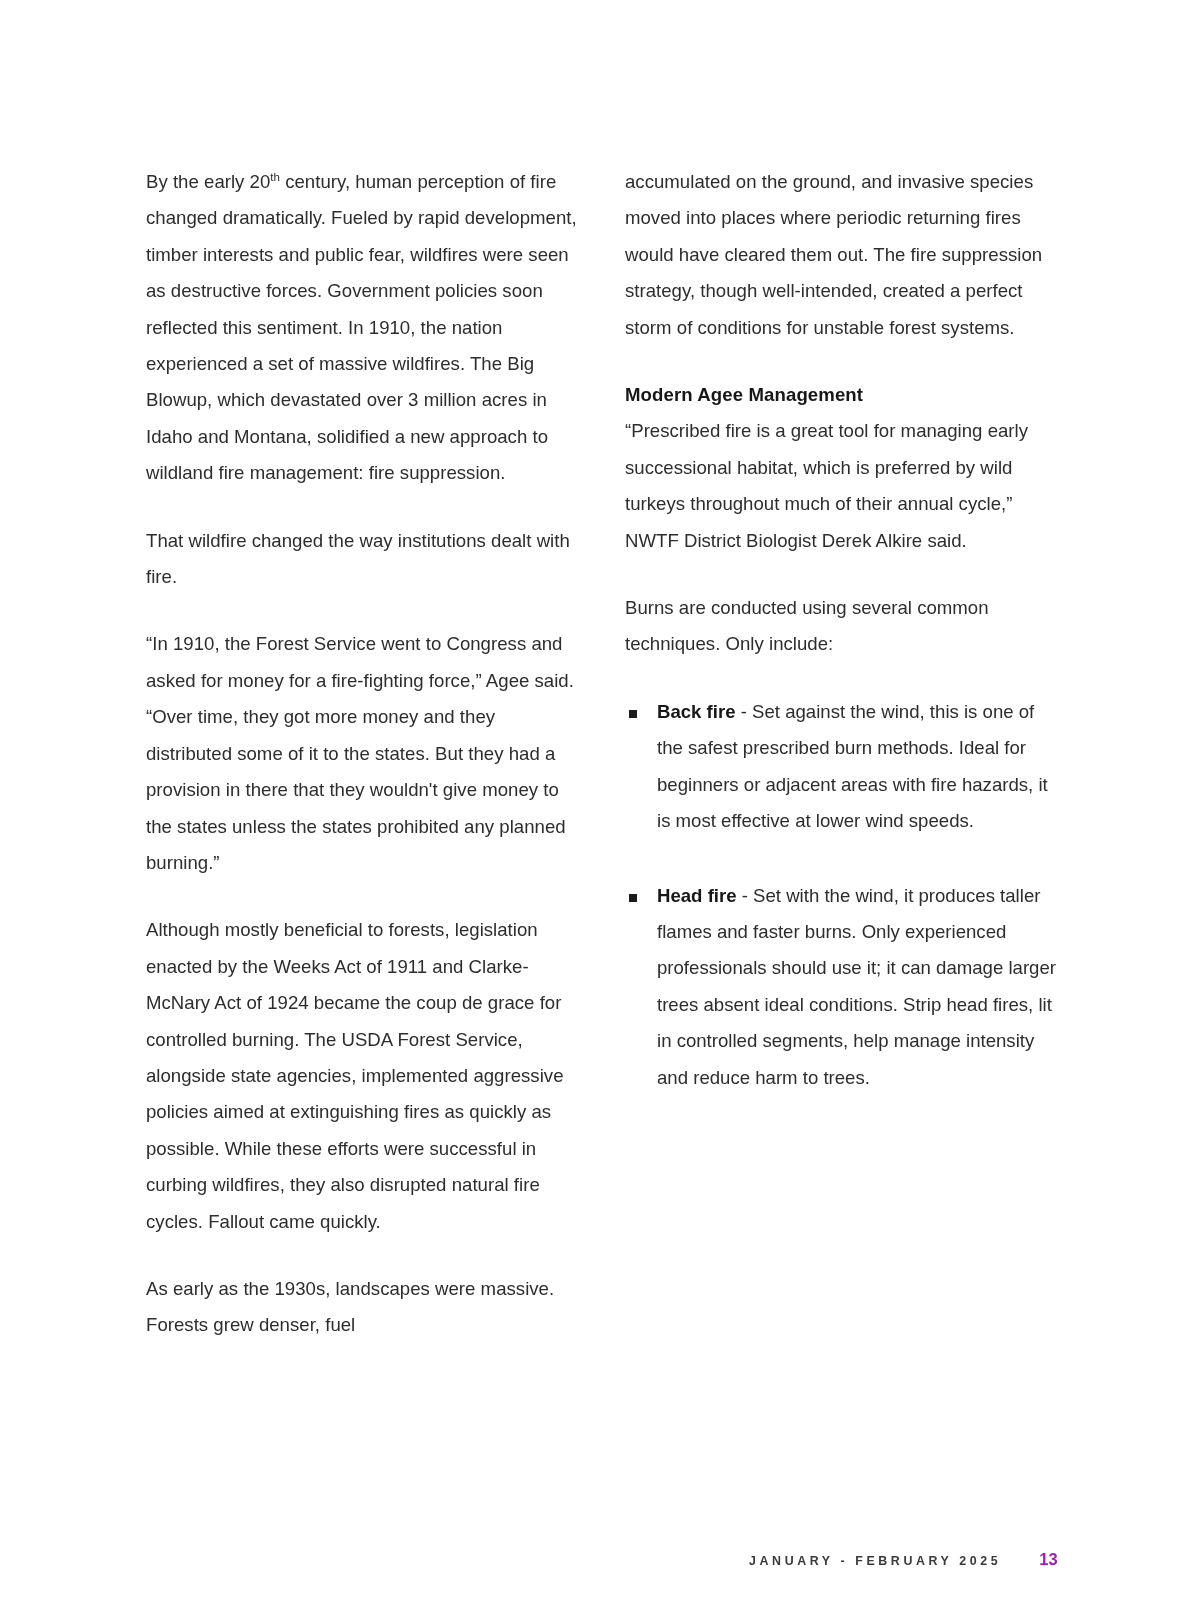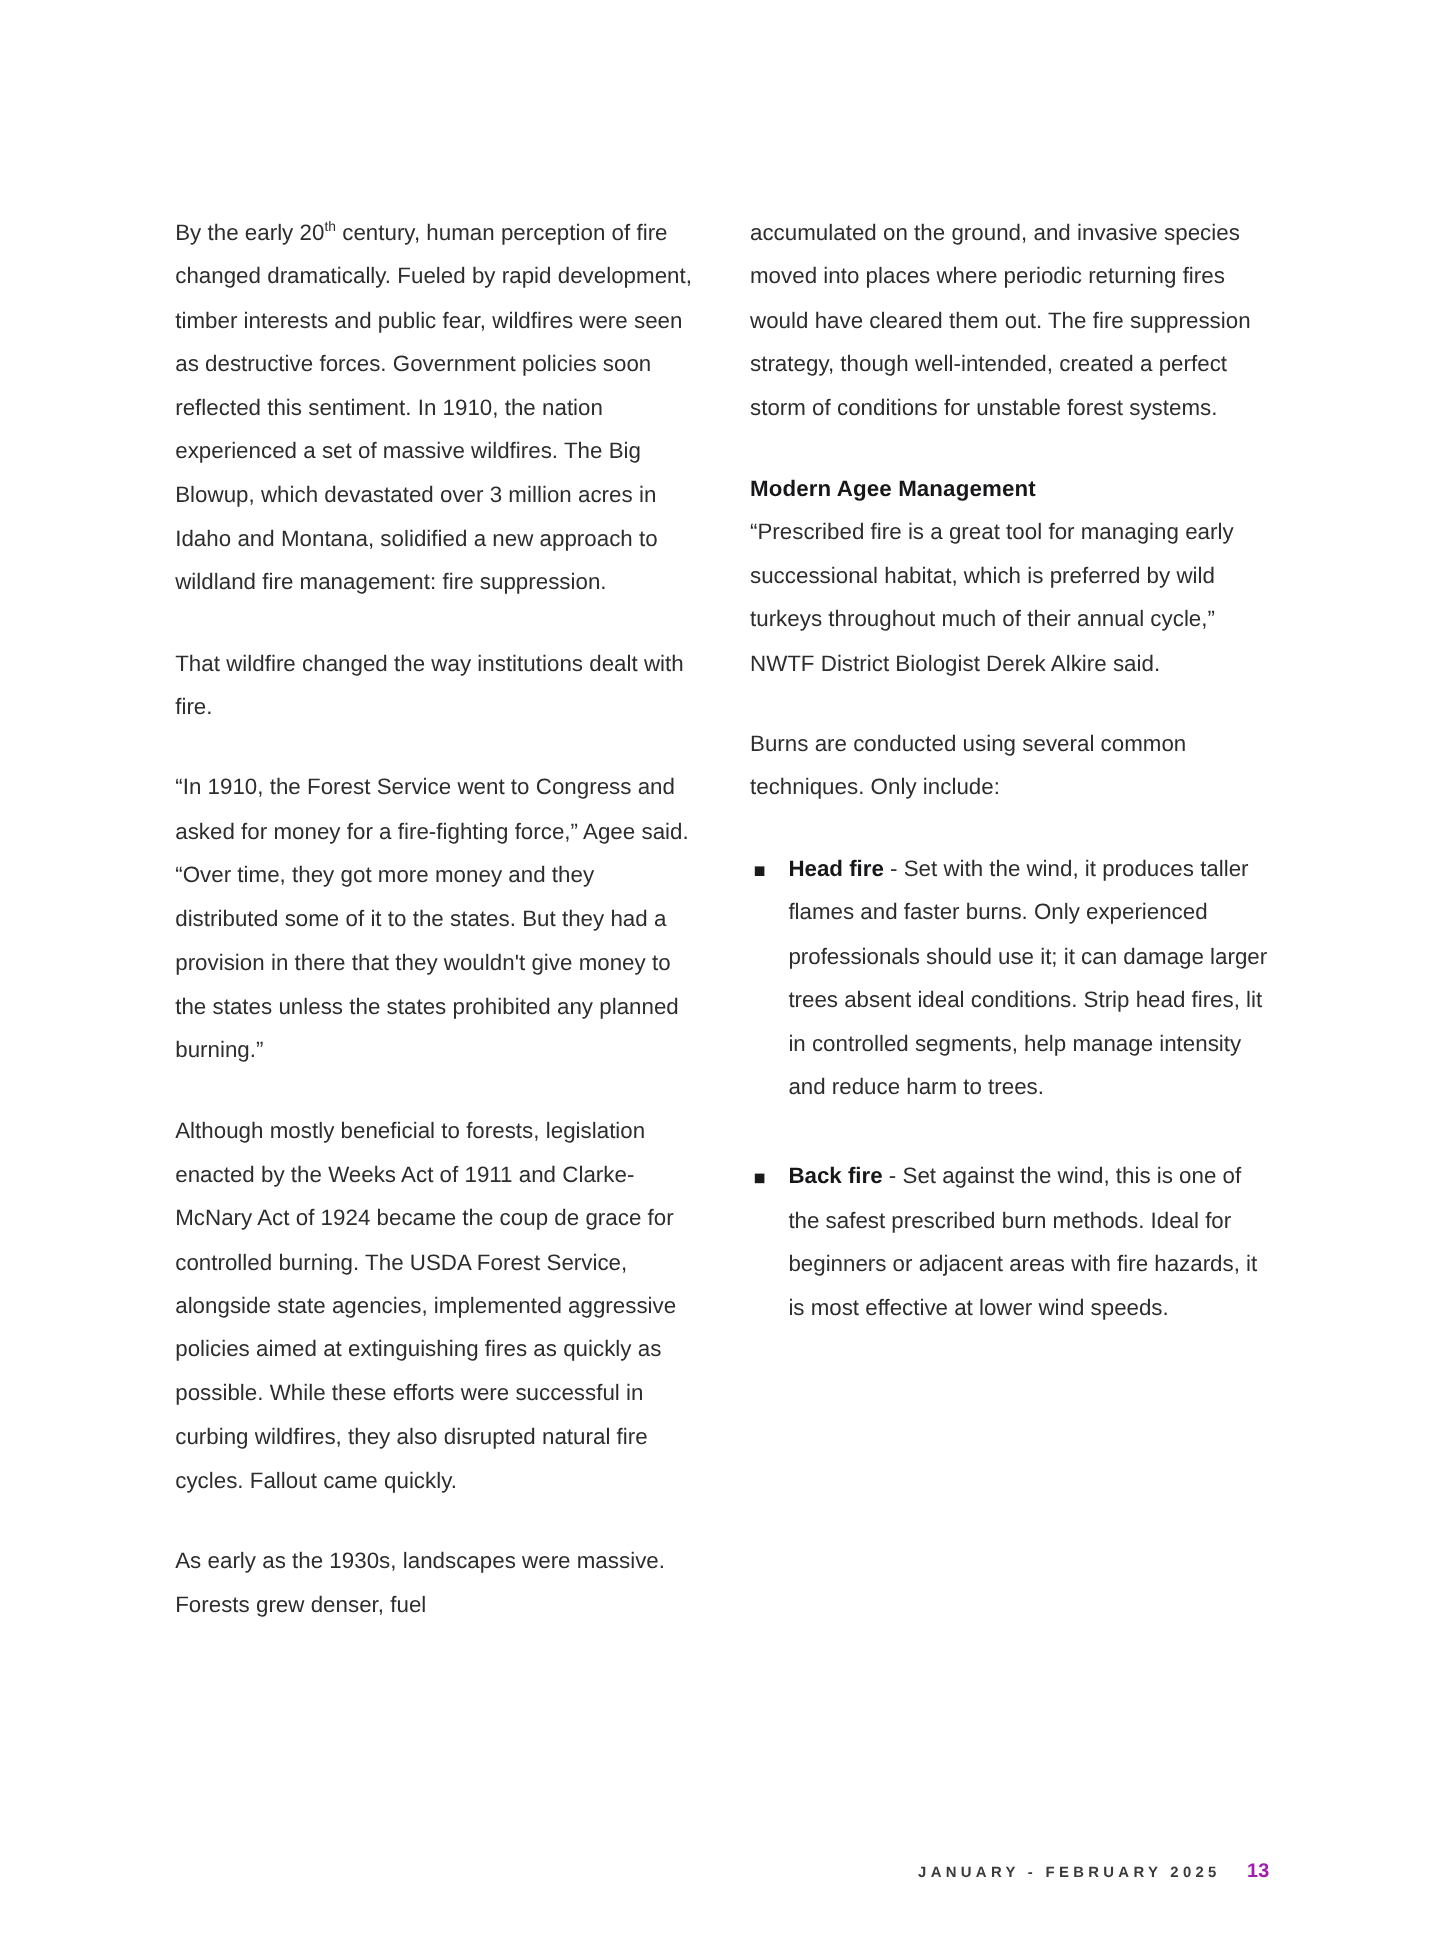--- a/index.html
+++ b/index.html
@@ -16,21 +16,21 @@
     position: relative;
     width: 1200px;
     height: 1613px;
     background: #ffffff;
     box-sizing: border-box;
     overflow: hidden;
   }
   .columns {
     position: absolute;
     left: 146px;
-    top: 176px;
+    top: 164px;
     width: 912px;
     display: flex;
     gap: 46px;
     align-items: flex-start;
   }
   .col {
     width: 433px;
     flex: 0 0 433px;
   }
   p.body-text {
@@ -88,21 +88,21 @@
   }
   .footer {
     position: absolute;
     left: 12px;
     right: 0;
     bottom: 44px;
     padding-right: 142px;
     display: flex;
     justify-content: flex-end;
     align-items: baseline;
-    gap: 22px;
+    gap: 38px;
   }
   .issue-date {
     font-size: 12.4px;
     letter-spacing: 3.6px;
     font-weight: 600;
     color: #3a3a3c;
     text-transform: uppercase;
   }
   .page-number {
     font-size: 16.5px;
@@ -140,26 +140,26 @@
 
 
       <p class="body-text">“Prescribed fire is a great tool for managing early successional habitat, which is preferred by wild turkeys throughout much of their annual cycle,” NWTF District Biologist Derek Alkire said.</p>
 
       <p class="body-text">Burns are conducted using several common techniques. Only include:</p>
 
       <ul class="technique-list">
 
         <li class="technique-item">
           <span class="bullet-square"></span>
-          <span class="term-label">Head fire</span><span> - Set with the wind, it produces taller flames and faster burns. Only experienced professionals should use it; it can damage larger trees absent ideal conditions. Strip head fires, lit in controlled segments, help manage intensity and reduce harm to trees.</span>
+          <span class="term-label">Back fire</span><span> - Set against the wind, this is one of the safest prescribed burn methods. Ideal for beginners or adjacent areas with fire hazards, it is most effective at lower wind speeds.</span>
         </li>
 
         <li class="technique-item">
           <span class="bullet-square"></span>
-          <span class="term-label">Back fire</span><span> - Set against the wind, this is one of the safest prescribed burn methods. Ideal for beginners or adjacent areas with fire hazards, it is most effective at lower wind speeds.</span>
+          <span class="term-label">Head fire</span><span> - Set with the wind, it produces taller flames and faster burns. Only experienced professionals should use it; it can damage larger trees absent ideal conditions. Strip head fires, lit in controlled segments, help manage intensity and reduce harm to trees.</span>
         </li>
 
       </ul>
 
     </div>
 
   </div>
 
   <div class="footer">
     <span class="issue-date">JANUARY - FEBRUARY 2025</span>

